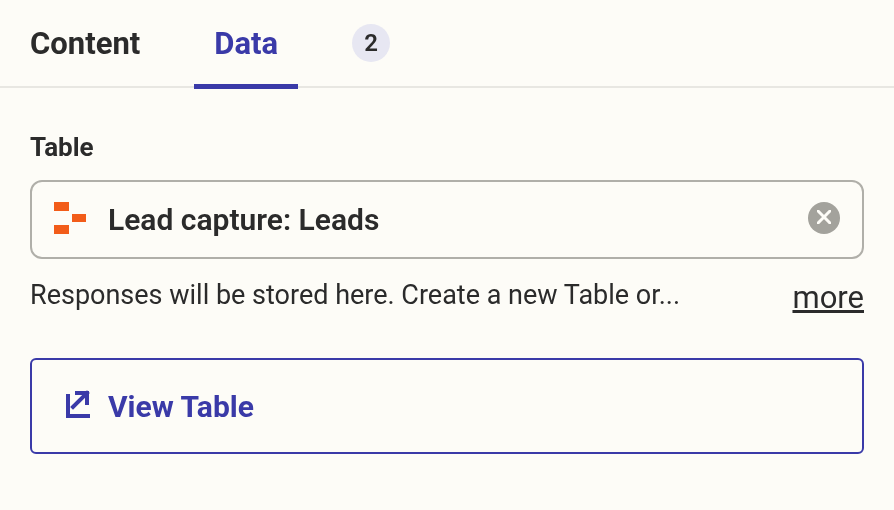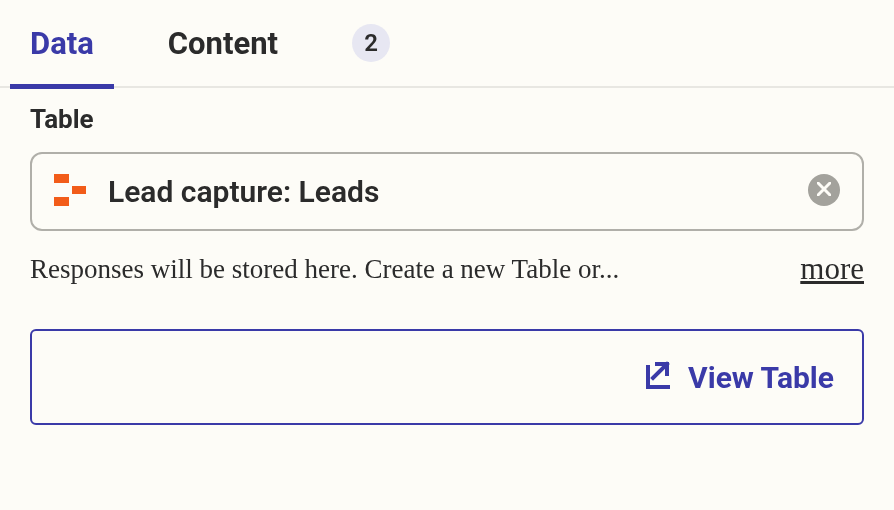--- a/index.html
+++ b/index.html
@@ -55,21 +55,21 @@
       height: 38px;
       border-radius: 50%;
       background: #e7e7f2;
       color: #2b2b2b;
       font-size: 24px;
       font-weight: 600;
     }
     
     
     .content {
-      padding: 16px 30px;
+      padding: 44px 30px;
     }
     
     .section-label {
       font-size: 26px;
       font-weight: 700;
       color: #2b2b2b;
       margin-bottom: 18px;
     }
     
     
@@ -116,46 +116,45 @@
       flex-shrink: 0;
     }
     .clear-btn svg {
       width: 14px;
       height: 14px;
     }
     
     
     .help-row {
       display: flex;
-      align-items: center;
+      align-items: flex-start;
       justify-content: space-between;
       margin-top: 20px;
       gap: 12px;
-      font-family: Liberation Serif, serif;
     }
     .help-text {
       font-size: 27px;
       color: #2b2b2b;
       white-space: nowrap;
       overflow: hidden;
       text-overflow: ellipsis;
     }
     .more-link {
       font-size: 31px;
       color: #2b2b2b;
       text-decoration: underline;
       cursor: pointer;
       flex-shrink: 0;
     }
     
     
     .view-btn {
       display: flex;
       align-items: center;
-      justify-content: flex-end;
+      justify-content: flex-start;
       gap: 16px;
       width: 100%;
       border: 2px solid #3a3aa8;
       border-radius: 6px;
       padding: 28px;
       margin-top: 42px;
       cursor: pointer;
       background: transparent;
     }
     .view-btn-label {
@@ -165,25 +164,25 @@
     }
     .external-icon {
       width: 32px;
       height: 32px;
     }
   </style>
 </head>
 <body>
 
 <div class="tabs">
+  <div class="tab">
+    <span>Content</span>
+  </div>
   <div class="tab active">
     <span>Data</span>
-  </div>
-  <div class="tab">
-    <span>Content</span>
   </div>
   <div class="tab">
     <span class="badge">2</span>
   </div>
 </div>
 
 <div class="content">
   <div class="section-label">Table</div>
 
   <div class="table-select">

